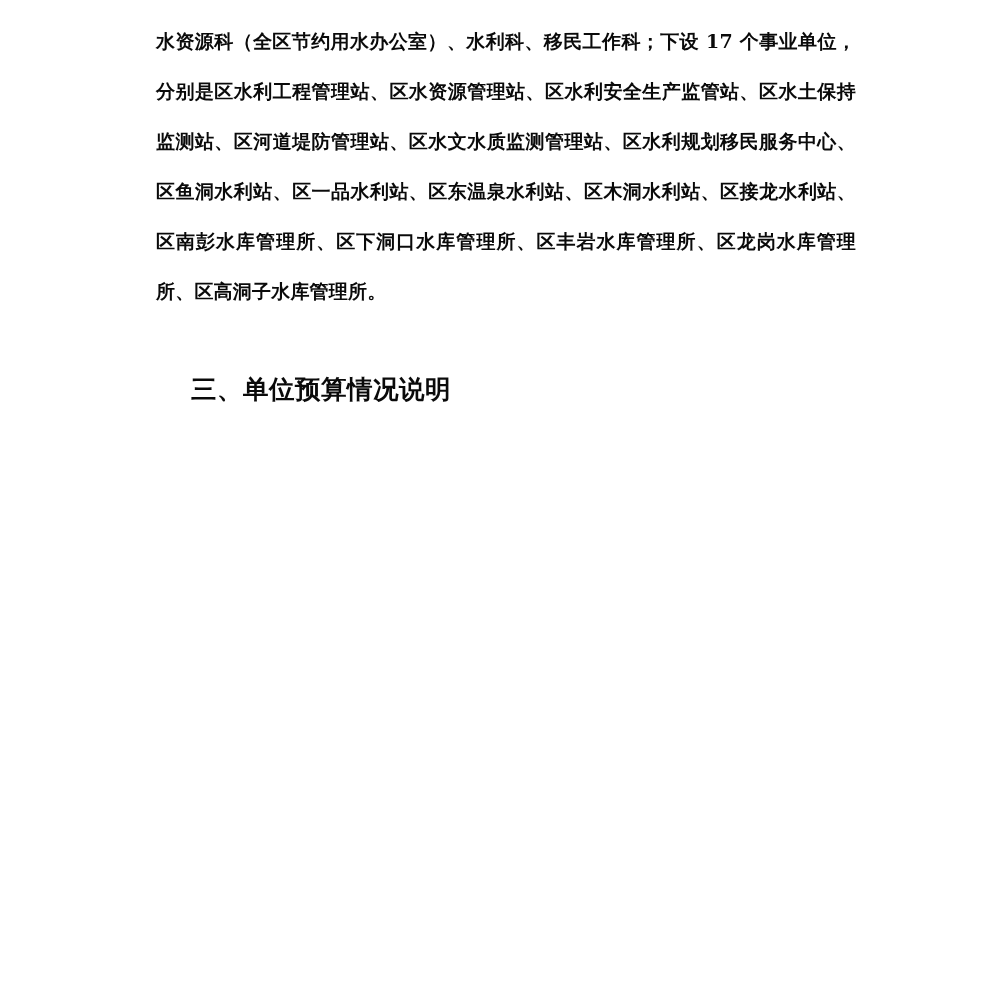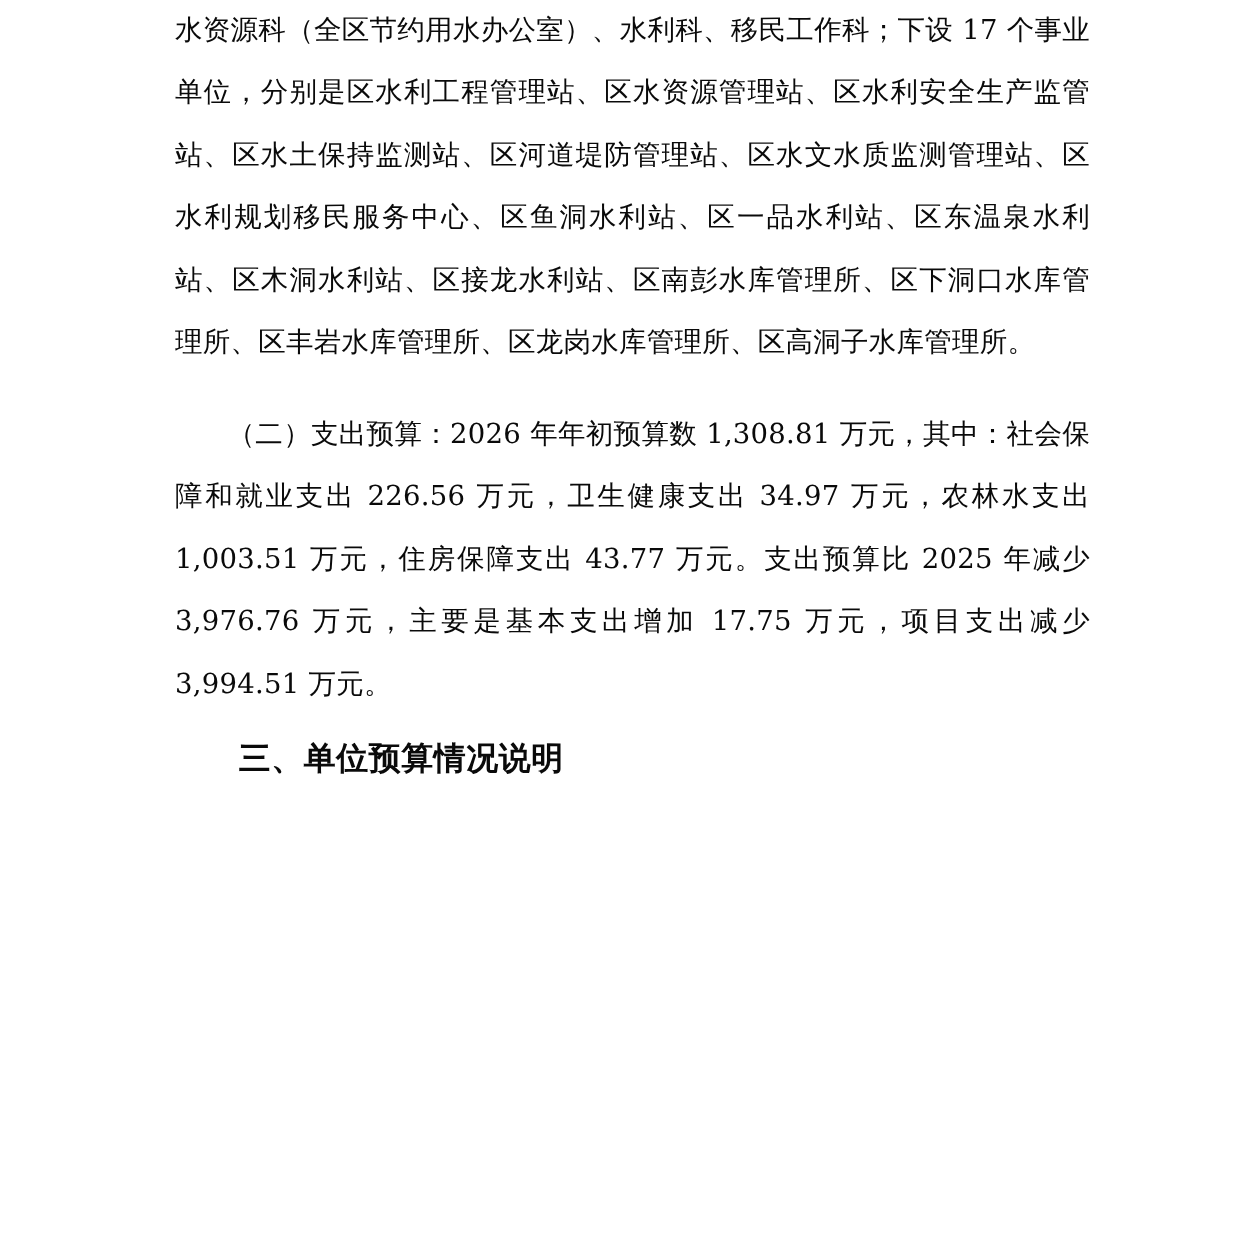--- a/index.html
+++ b/index.html
@@ -15,27 +15,28 @@
     overflow: hidden;
   }
   .page {
     width: 1000px;
     height: 992px;
     box-sizing: border-box;
     padding: 0 128px 0 140px;
     position: relative;
   }
   .para {
-    font-size: 22px;
+    font-size: 19px;
     line-height: 50px;
     text-align: justify;
     text-justify: inter-ideograph;
     letter-spacing: 0.2px;
-    margin: 0;
+    margin: 16px;
     white-space: pre-wrap;
+    font-weight: bold;
   }
   .heading {
     font-size: 25.5px;
     line-height: 50px;
     font-weight: bold;
     margin: 0;
     letter-spacing: 0.5px;
   }
   .gap-small { height: 7px; }
   .gap-heading { height: 9px; }
@@ -51,19 +52,18 @@
   </div>
 
   <div class="gap-heading"></div>
 
 
   <div class="gap-small"></div>
 
 
   <div class="gap-small"></div>
 
-  <p class="para" style="text-indent: 42px;">（二）支出预算：2026 年年初预算数 1,308.81 万元，其中：社会保障和就业支出 226.56 万元，卫生健康支出 34.97 万元，农林水支出 1,003.51 万元，住房保障支出 43.77 万元。支出预算比 2025 年减少 3,976.76 万元，主要是基本支出增加 17.75 万元，项目支出减少 3,994.51 万元。</p>
 
   <div class="gap-heading"></div>
 
   <p class="heading" style="text-indent: 51px;">三、单位预算情况说明</p>
 
 </div>
 
 </body></html>

